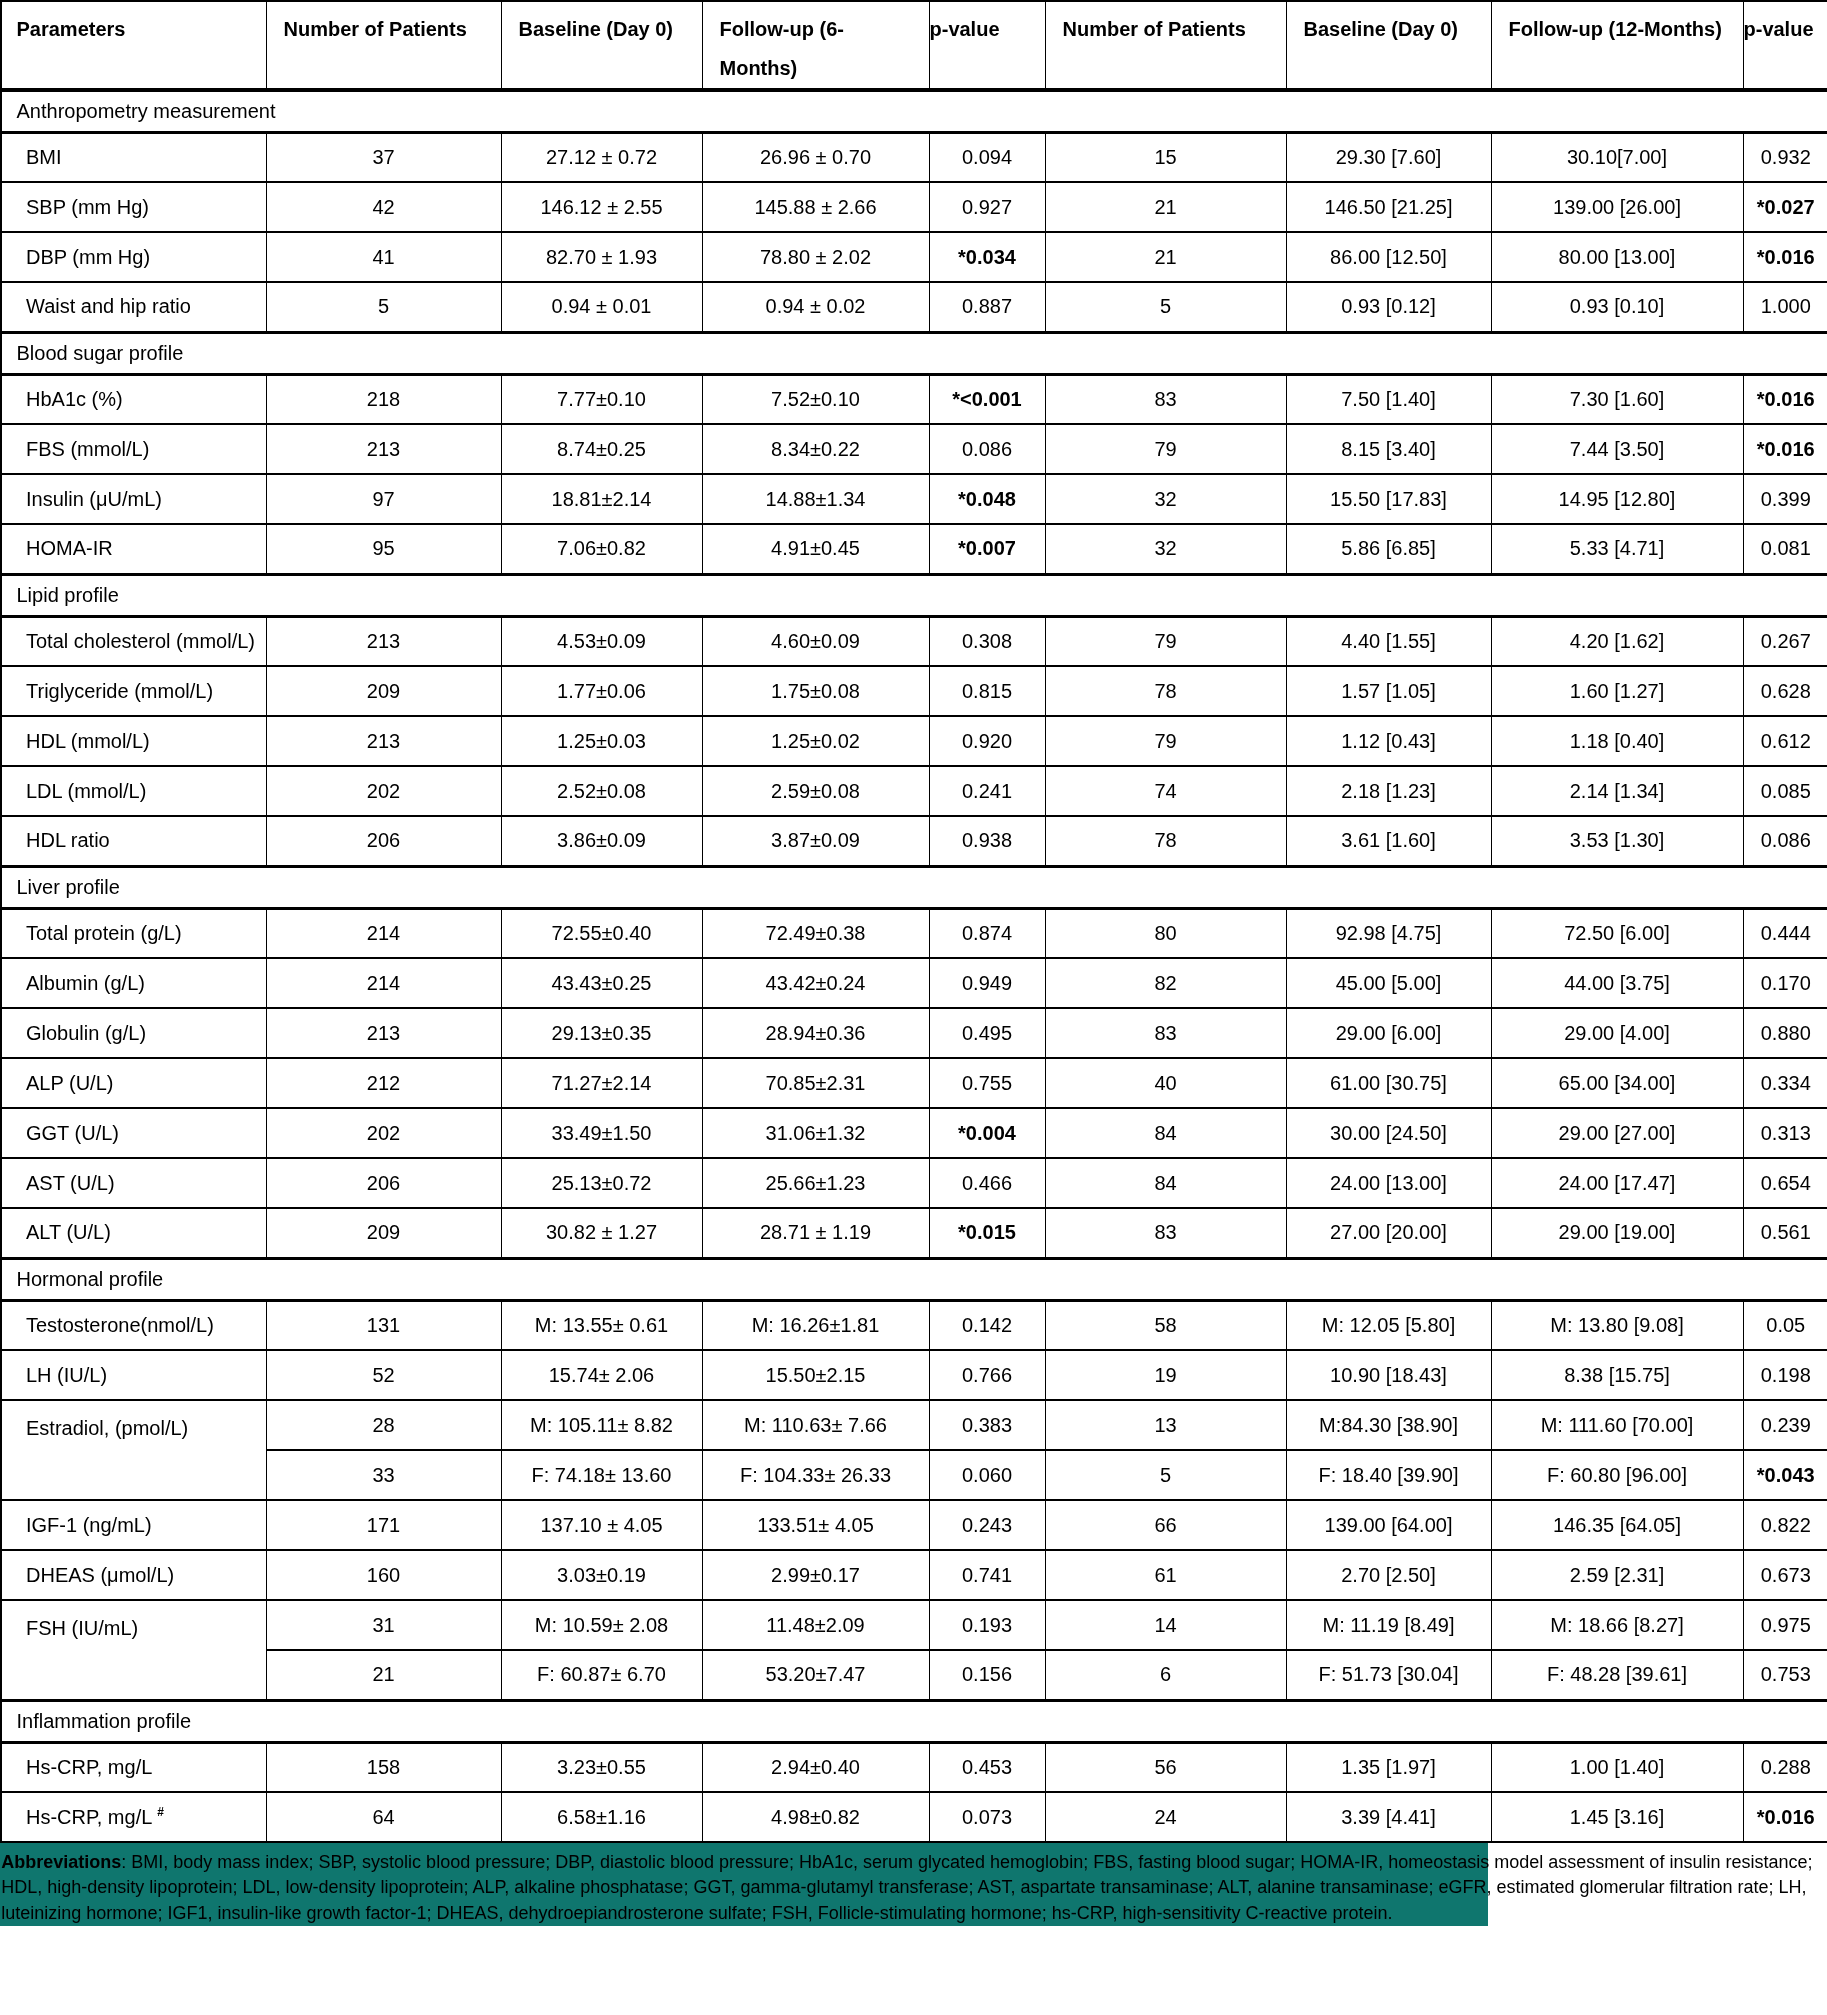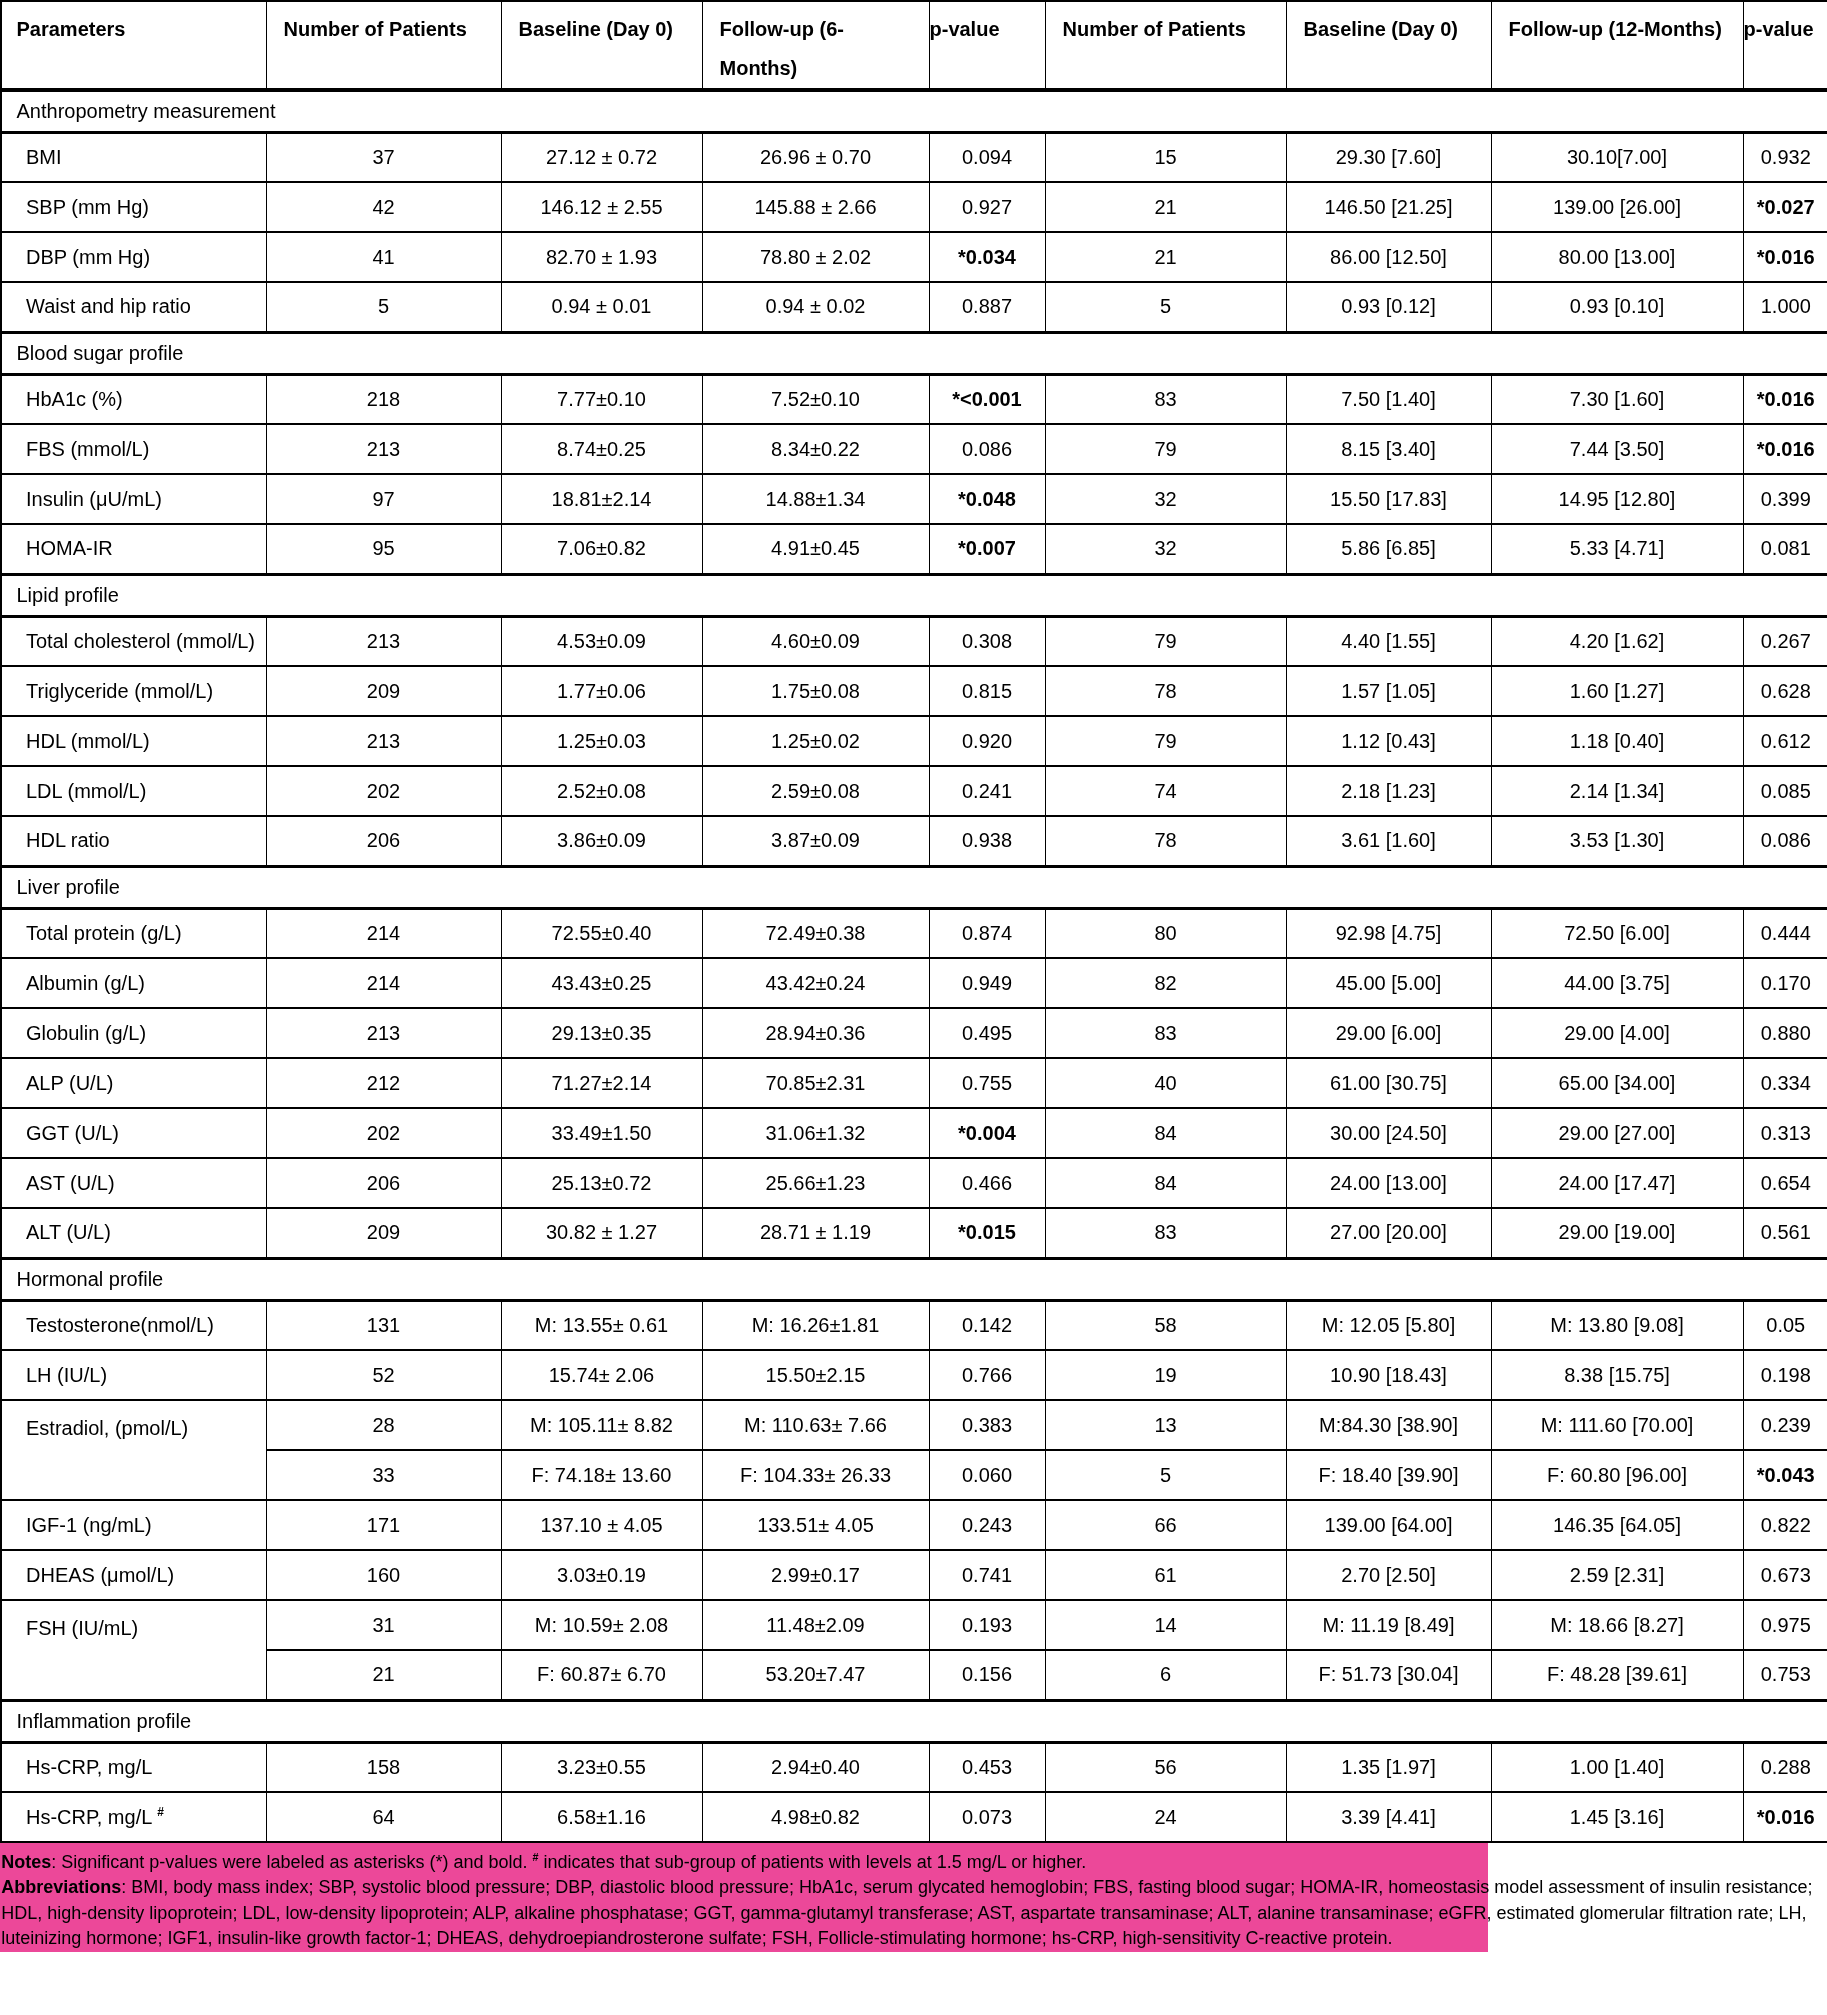--- a/index.html
+++ b/index.html
@@ -5,21 +5,21 @@
   html, body {
     margin: 0;
     padding: 0;
     background: #ffffff;
     color: #000000;
     font-family: "Liberation Sans", sans-serif;
   }
   #page {
     width: 1488px;
     box-sizing: border-box;
-    background: #ec4899;
+    background: #0f766e;
   }
   table.params {
     border-collapse: collapse;
     table-layout: fixed;
     width: 1828px;
     border: 2.6px solid #000;
     background: #fff;
   }
   table.params th,
   table.params td {
@@ -464,18 +464,17 @@
           <td>0.073</td>
           <td>24</td>
           <td>3.39 [4.41]</td>
           <td>1.45 [3.16]</td>
           <td class="sig">*0.016</td>
         </tr>
       </tbody>
   </table>
 
   <div class="notes">
-    <p><b>Notes</b><span>: Significant p-values were labeled as asterisks (*) and bold.</span> <sup class="marker">#</sup><span> indicates that sub-group of patients with levels at 1.5 mg/L or higher.</span></p>
     <p><b>Abbreviations</b><span>: BMI, body mass index; SBP, systolic blood pressure; DBP, diastolic blood pressure; HbA1c, serum glycated hemoglobin; FBS, fasting blood sugar; HOMA-IR, homeostasis model assessment of insulin resistance; HDL, high-density lipoprotein; LDL, low-density lipoprotein; ALP, alkaline phosphatase; GGT, gamma-glutamyl transferase; AST, aspartate transaminase; ALT, alanine transaminase; eGFR, estimated glomerular filtration rate; LH, luteinizing hormone; IGF1, insulin-like growth factor-1; DHEAS, dehydroepiandrosterone sulfate; FSH, Follicle-stimulating hormone; hs-CRP, high-sensitivity C-reactive protein.</span></p>
   </div>
 
 </div>
 
 
 </body></html>

